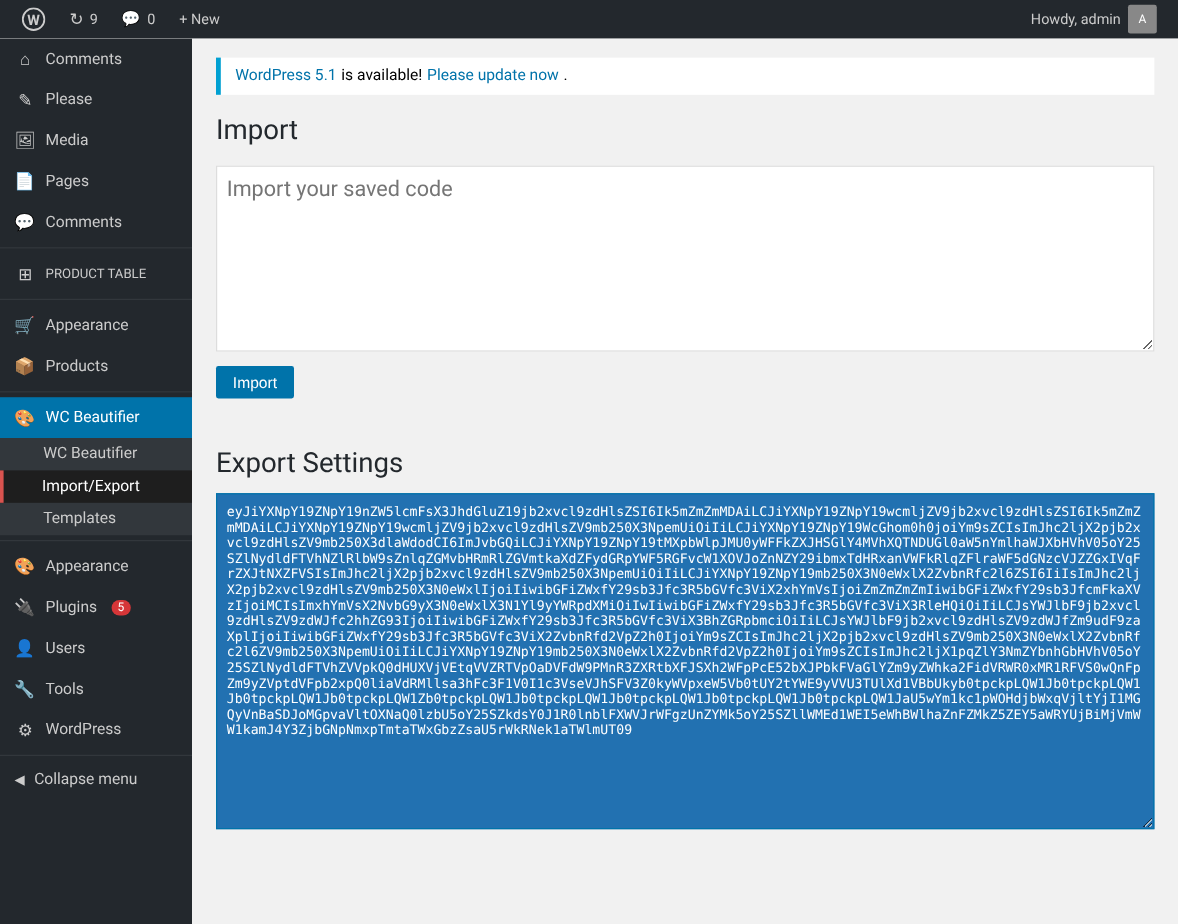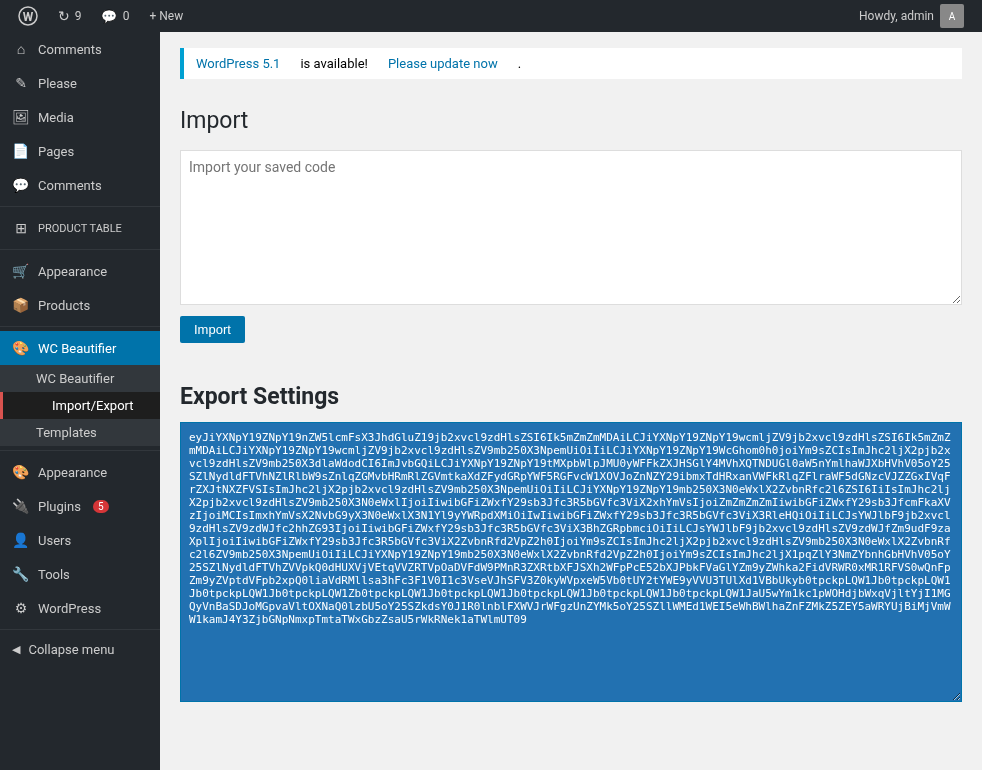--- a/index.html
+++ b/index.html
@@ -118,21 +118,21 @@
     .sidebar-submenu-item {
       display: flex;
       align-items: center;
       padding: 6px 12px 6px 36px;
       color: #ccc;
       font-size: 13px;
       cursor: pointer;
     }
     .sidebar-submenu-item.highlighted {
       border-left: 3px solid #d9534f;
-      padding-left: 49px;
+      padding-left: 32px;
       color: #fff;
       background: #1e1e1e;
     }
 
     .badge {
       background: #d63638;
       color: #fff;
       border-radius: 10px;
       font-size: 10px;
       padding: 1px 5px;
@@ -154,45 +154,45 @@
       flex: 1;
       overflow-y: auto;
       padding: 16px 20px;
       background: #f1f1f1;
     }
 
     .notice-bar {
       background: #fff;
       border-left: 4px solid #00a0d2;
       padding: 8px 12px;
-      margin-bottom: 28px;
-      font-size: 13px;
-      display: flex;
-      align-items: center;
-      gap: 20px;
+      margin-bottom: 16px;
+      font-size: 13px;
+      display: flex;
+      align-items: center;
+      gap: 4px;
     }
     .notice-bar a { color: #0073aa; text-decoration: none; }
 
     .page-title {
       font-size: 23px;
       font-weight: 400;
       color: #23282d;
       margin-bottom: 16px;
     }
 
     .import-section {
       margin-bottom: 40px;
     }
 
     .import-textarea {
       width: 100%;
       height: 155px;
       border: 1px solid #ddd;
       padding: 8px;
-      font-size: 14px;
+      font-size: 18px;
       color: #555;
       resize: vertical;
       background: #fff;
       font-family: inherit;
     }
 
     .import-button {
       background: #0073aa;
       color: #fff;
       border: none;
@@ -201,21 +201,21 @@
       cursor: pointer;
       margin-top: 8px;
       border-radius: 2px;
     }
 
     .export-section {
       margin-top: 8px;
     }
     .export-title {
       font-size: 23px;
-      font-weight: 700;
+      font-weight: 400;
       color: #23282d;
       margin-bottom: 12px;
     }
 
     .export-textarea {
       width: 100%;
       height: 280px;
       border: 1px solid #0073aa;
       padding: 8px;
       font-size: 11px;

